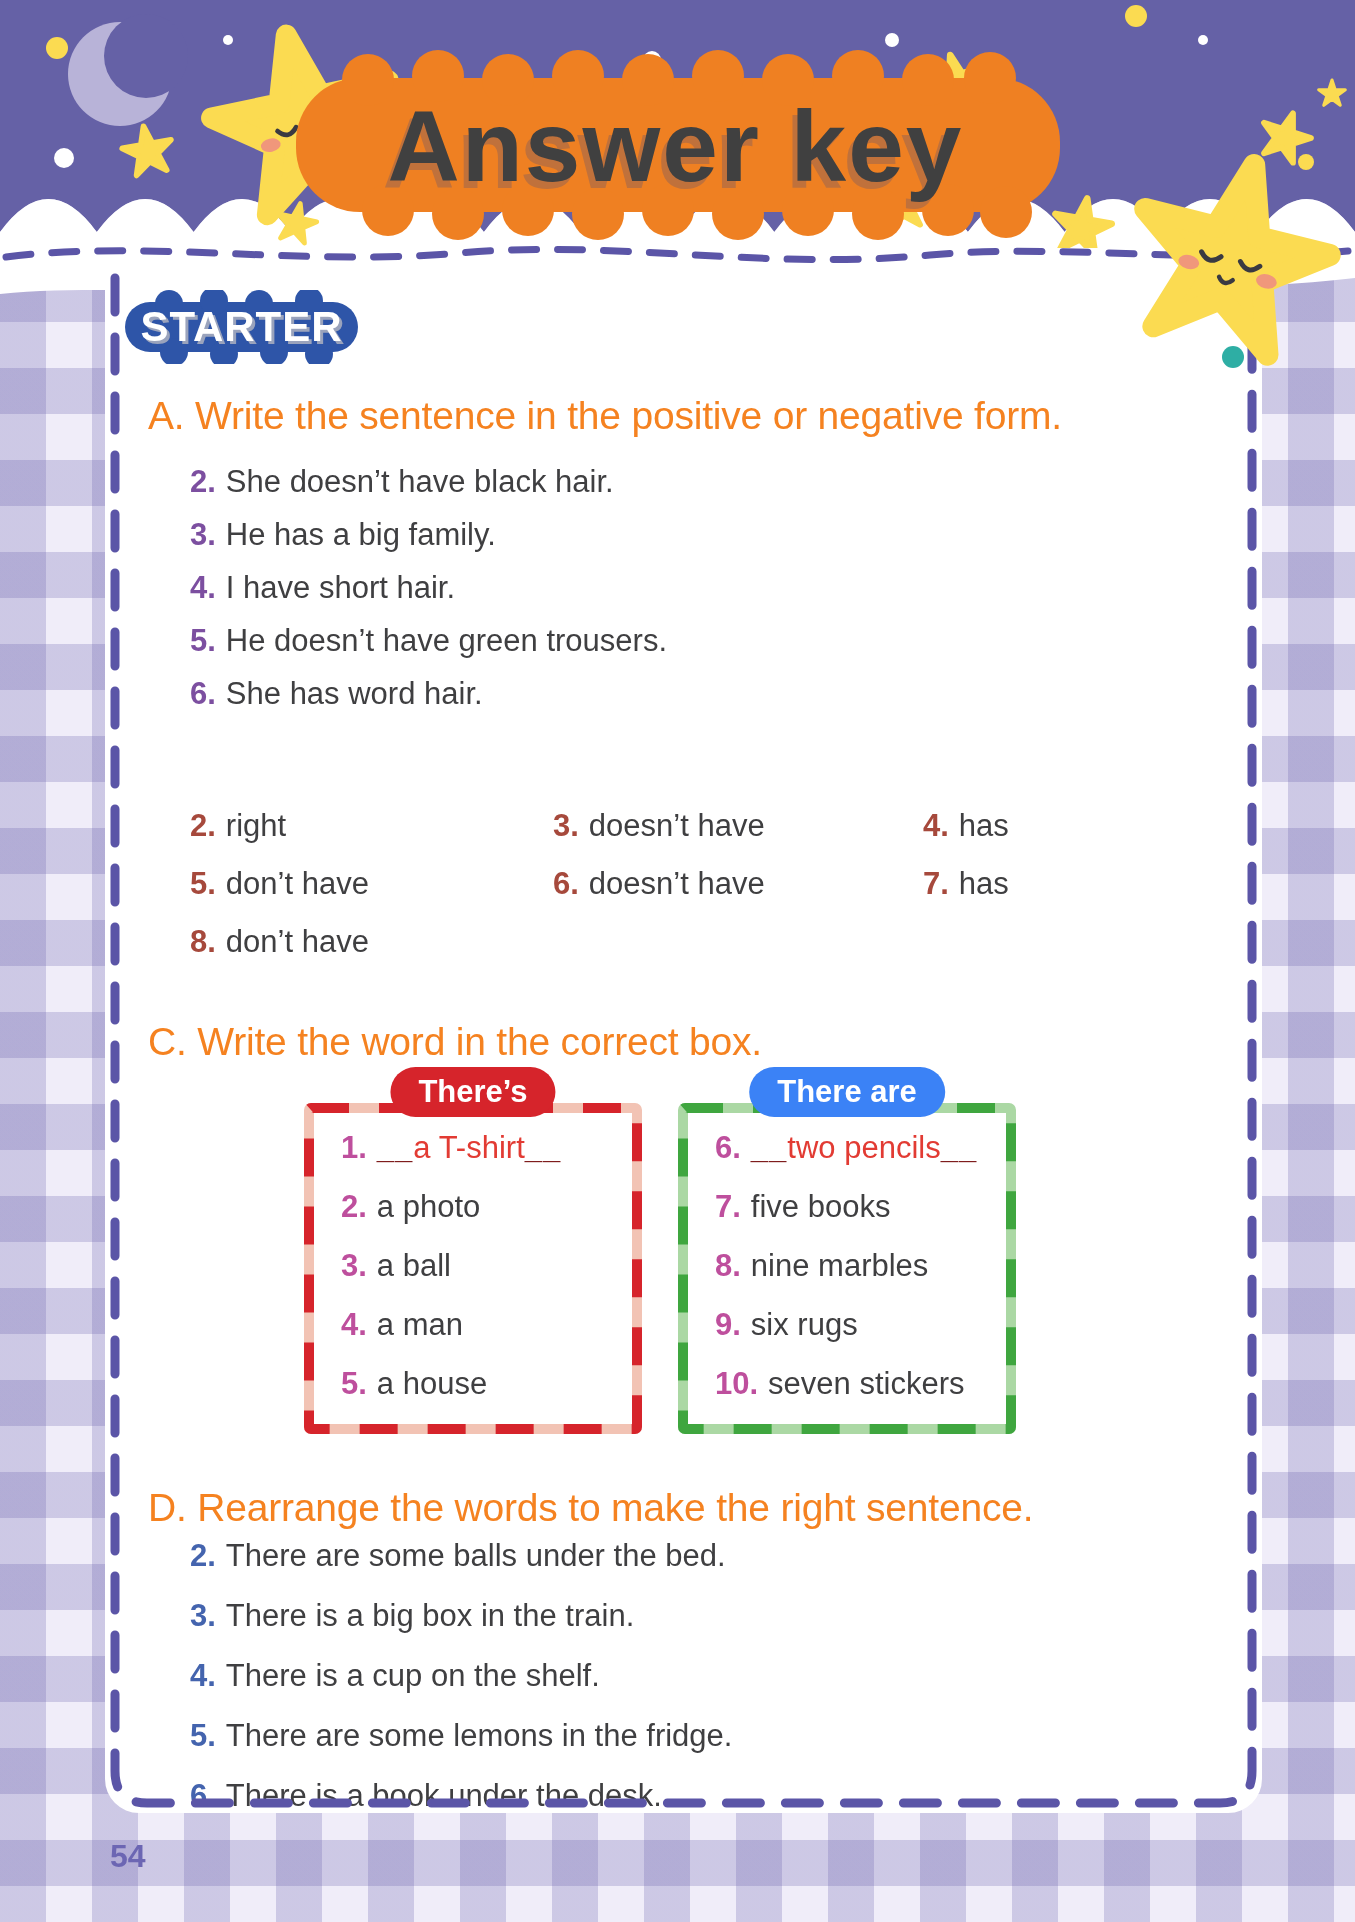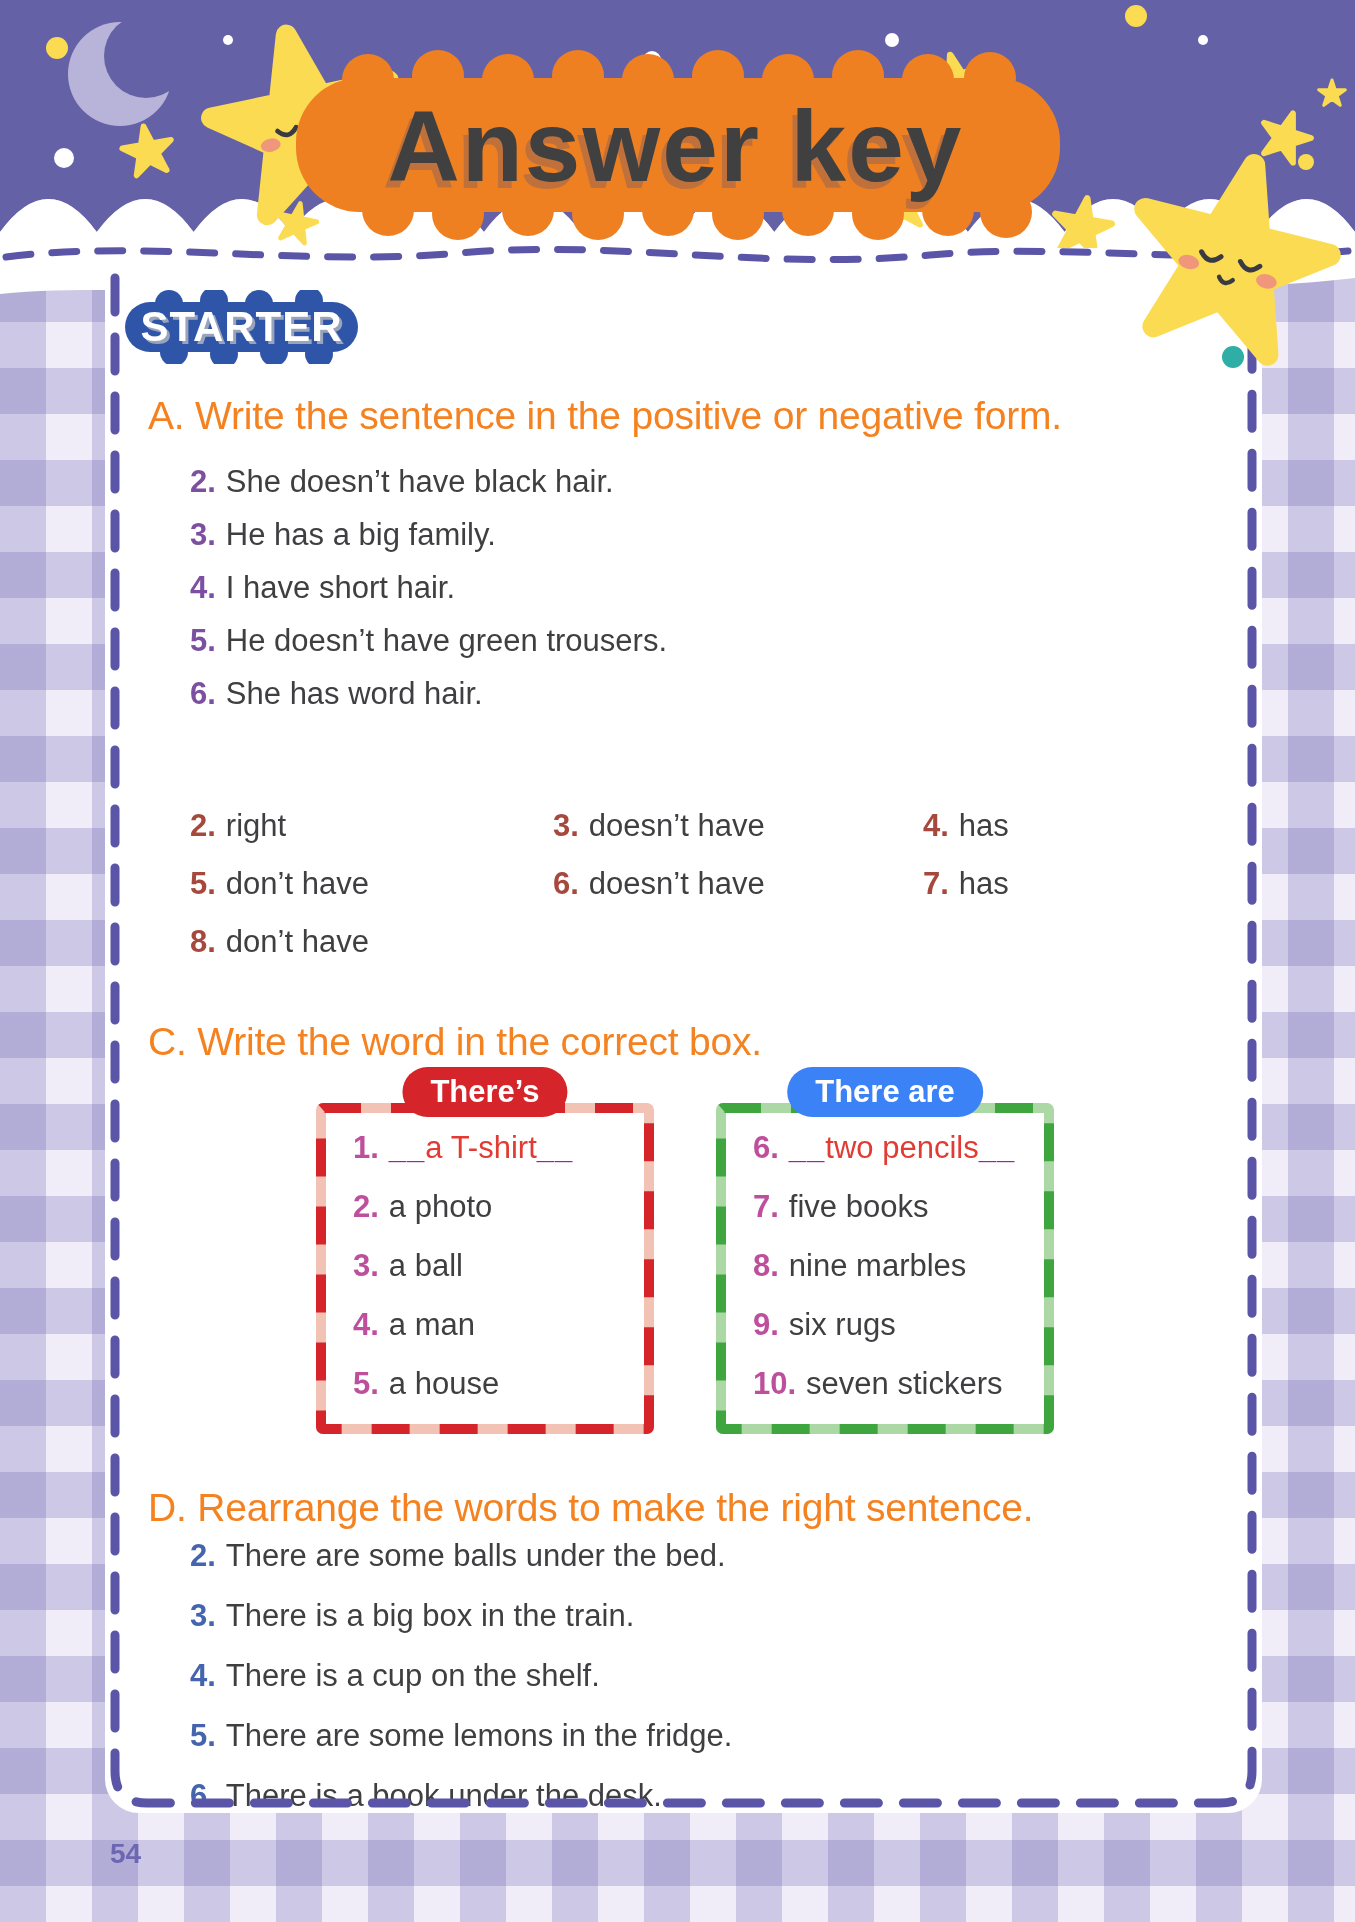--- a/index.html
+++ b/index.html
@@ -38,46 +38,46 @@
   .item{height:32px;display:flex;align-items:center;white-space:nowrap;
         font-size:31px;color:#3F3F41;}
   .list-a .item{margin-bottom:21px;}
   .list-d .item{margin-bottom:28px;}
   .num{font-weight:700;margin-right:10px;}
   .na{color:#7C4FA0;}
   .nb{color:#A6493C;}
   .nc{color:#BE4F9D;}
   .nd{color:#4464AE;}
   .bgrid{left:85px;top:562px;display:grid;grid-template-columns:363px 370px auto;row-gap:26px;}
-  .boxes{left:210px;top:854px;display:flex;gap:60px;}
+  .boxes{left:198px;top:854px;display:flex;gap:34px;}
   .abox{position:relative;width:340px;height:333px;background:#fff;}
   .abox .box-border{position:absolute;left:0;top:0;}
   .pill{
     position:absolute;top:-35px;left:50%;transform:translateX(-50%);
     padding:7px 28px;border-radius:32px;color:#fff;font-size:31px;font-weight:700;
     white-space:nowrap;z-index:2;
   }
   .pill-red{background:#D6242B;}
   .pill-green{background:#3b82f6;}
   .box-items{position:absolute;left:38px;top:30px;}
   .bitem{height:32px;margin-bottom:27px;display:flex;align-items:center;
          white-space:nowrap;font-size:31px;color:#3F3F41;}
-  .blank{color:#a21caf;font-weight:700;letter-spacing:1px;}
+  .blank{color:#7f1d1d;font-weight:700;letter-spacing:1px;}
   .ans-red{color:#E23B33;}
   .title-wrap{position:absolute;left:278px;top:50px;width:795px;height:192px;z-index:5;}
   .title-wrap svg{position:absolute;left:0;top:0;}
   .title-text{
     position:absolute;inset:0;display:flex;align-items:center;justify-content:center;
     color:#404040;font-size:100px;font-weight:800;letter-spacing:2px;
     text-shadow:-5px 7px 0 rgba(84,78,120,0.30);white-space:nowrap;
   }
   .star2-svg{position:absolute;left:1100px;top:140px;z-index:6;}
   .teal-dot{position:absolute;left:1222px;top:346px;width:22px;height:22px;border-radius:50%;
             background:#2EAEA4;z-index:4;}
-  .page-num{position:absolute;left:110px;top:1838px;font-size:28px;font-weight:700;
+  .page-num{position:absolute;left:110px;top:1838px;font-size:32px;font-weight:700;
             color:#6C66B3;z-index:2;}
 </style>
 </head>
 <body>
 
 <svg class="header-svg" width="1355" height="300" viewBox="0 0 1355 300">
   <defs>
     <path id="star5p" d="M0,-1 L0.2245,-0.309 L0.951,-0.309 L0.363,0.118 L0.588,0.809 L0,0.382 L-0.588,0.809 L-0.363,0.118 L-0.951,-0.309 L-0.2245,-0.309 Z" fill="#FBDB51" stroke="#FBDB51" stroke-width="0.22" stroke-linejoin="round"></path>
     <g id="smiley-star">
       <use href="#star5p"></use>

